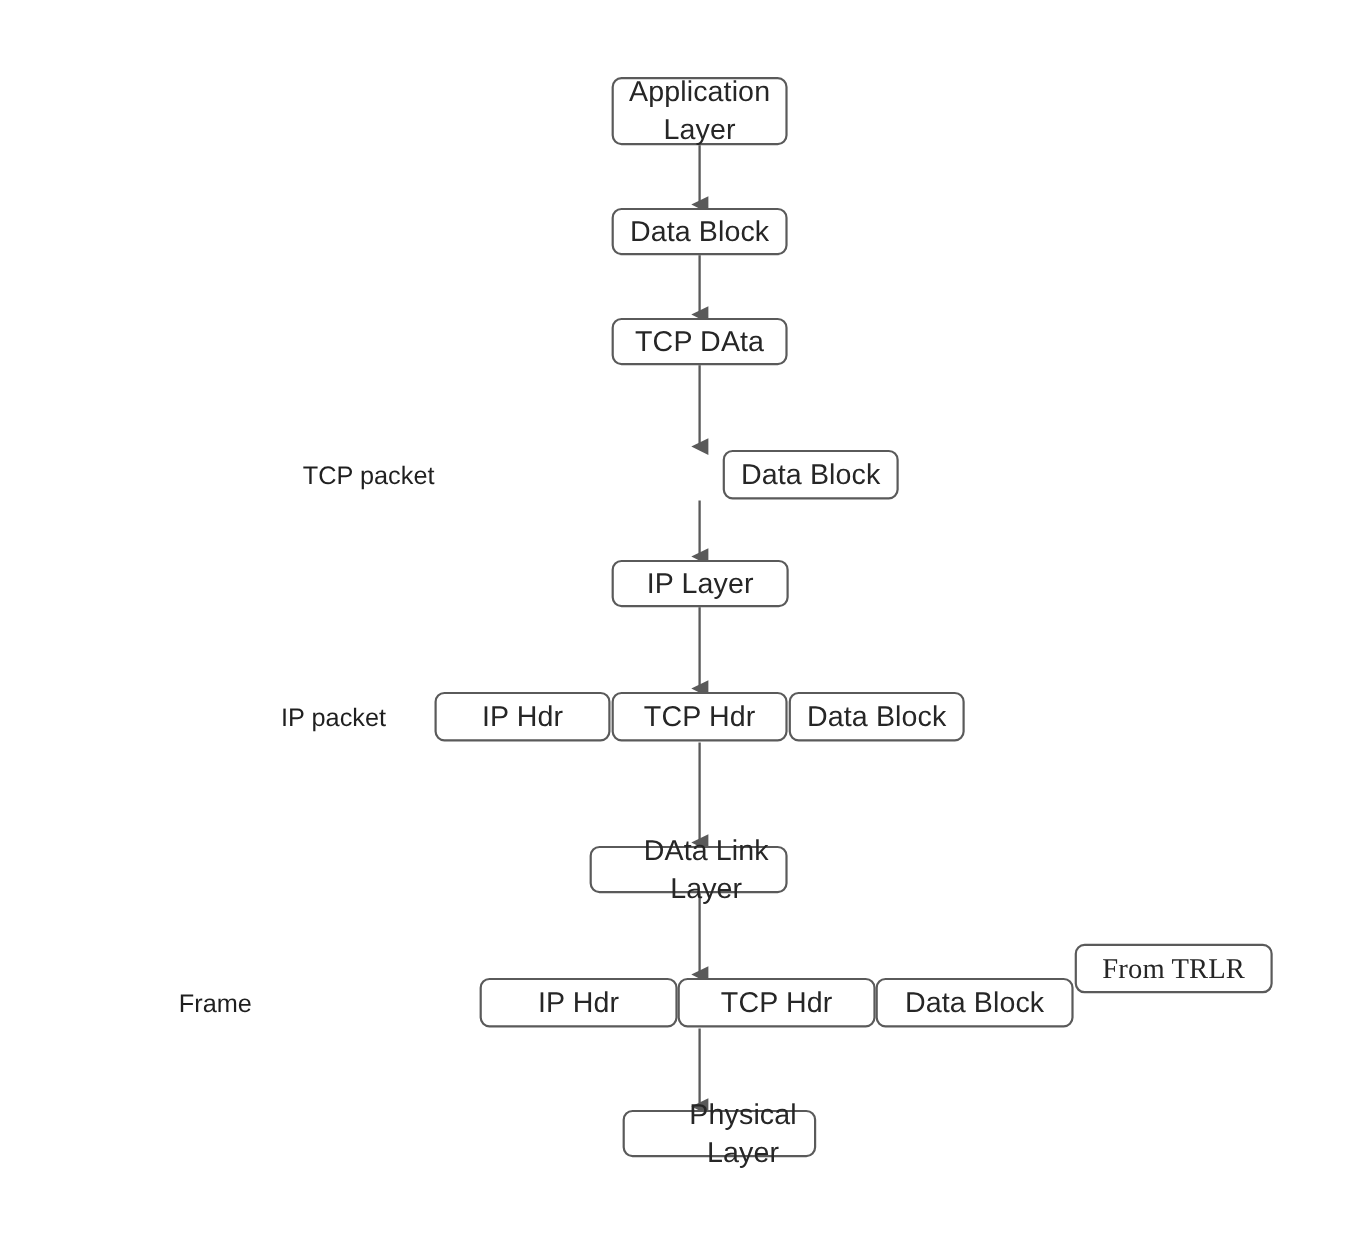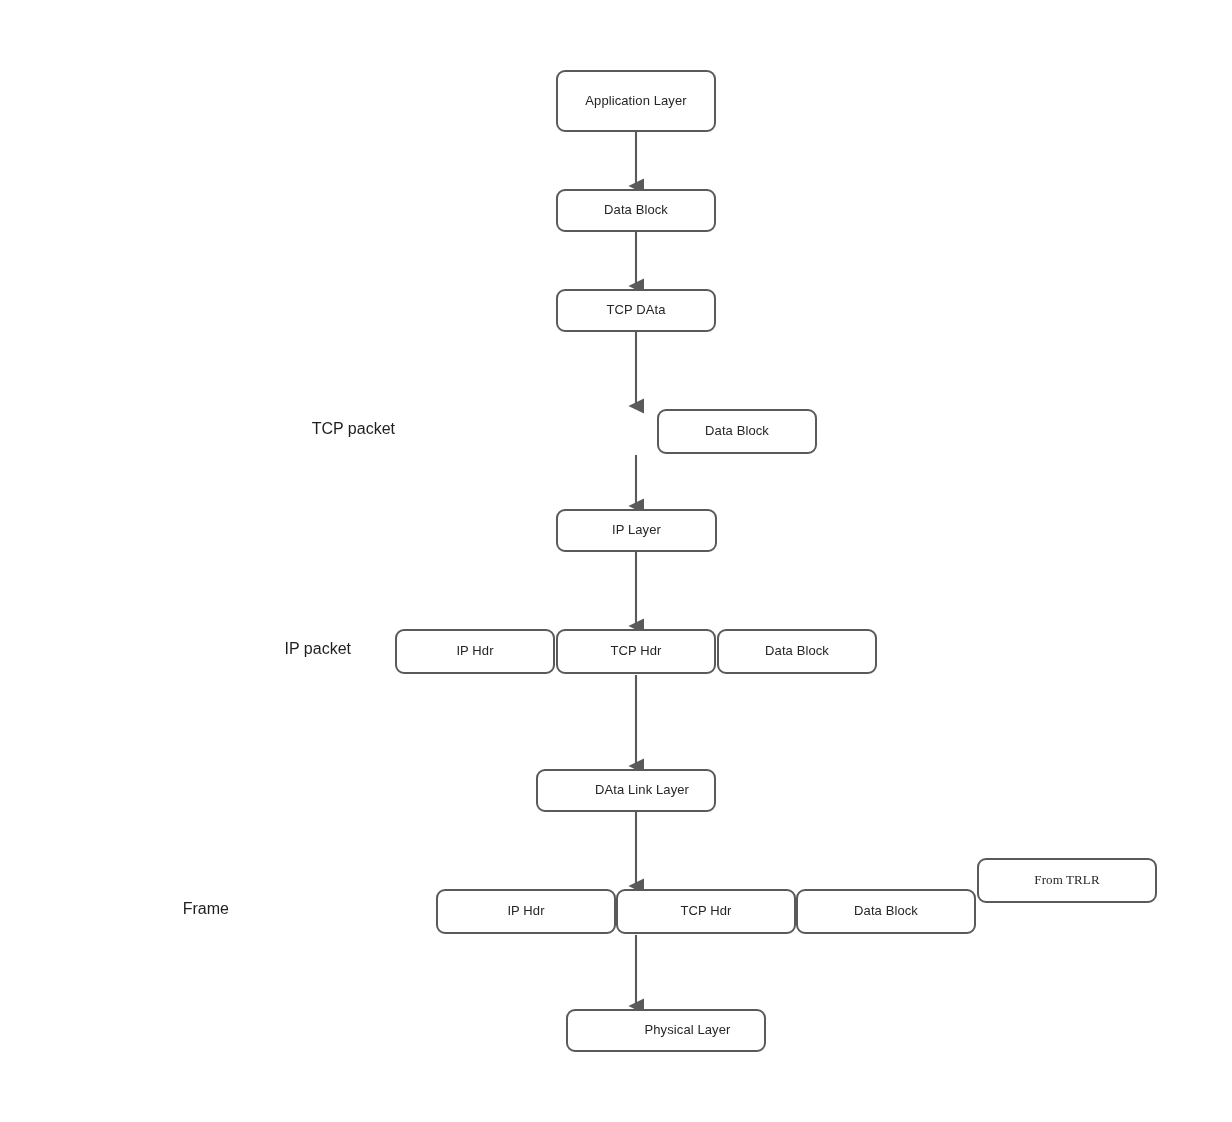--- a/index.html
+++ b/index.html
@@ -27,32 +27,32 @@
     position: absolute;
     box-sizing: border-box;
     background: #ffffff;
     border: 2.5px solid #5a5a5a;
     border-radius: 9px;
     display: flex;
     align-items: center;
     justify-content: center;
     text-align: center;
     color: #262626;
-    font-size: 13px;
+    font-size: 26px;
     line-height: 1.28;
     letter-spacing: 0.1px;
     z-index: 5;
   }
   .node.two-line {
     line-height: 1.3;
   }
   .side-label {
     position: absolute;
     color: #1f1f1f;
-    font-size: 16px;
+    font-size: 23px;
     line-height: 1;
     white-space: nowrap;
     text-align: right;
     z-index: 5;
   }
 </style>
 </head>
 <body>
 
 <div id="canvas">
@@ -118,17 +118,17 @@
   <div class="node" style="left:616px; top:889px; width:180px; height:45px;">
     <span>TCP Hdr</span>
   </div>
   <div class="node" style="left:796px; top:889px; width:180px; height:45px;">
     <span>Data Block</span>
   </div>
   <div class="node" style="left:977px; top:858px; width:180px; height:45px;font-family:Liberation Serif, serif;">
     <span>From TRLR</span>
   </div>
 
-  <div class="node" style="left:566px; top:1009px; width:200px; height:43px;padding-left:43px;">
+  <div class="node" style="left:566px; top:1009px; width:176px; height:43px;padding-left:43px;">
     <span>Physical Layer</span>
   </div>
 
 </div>
 
 </body></html>

